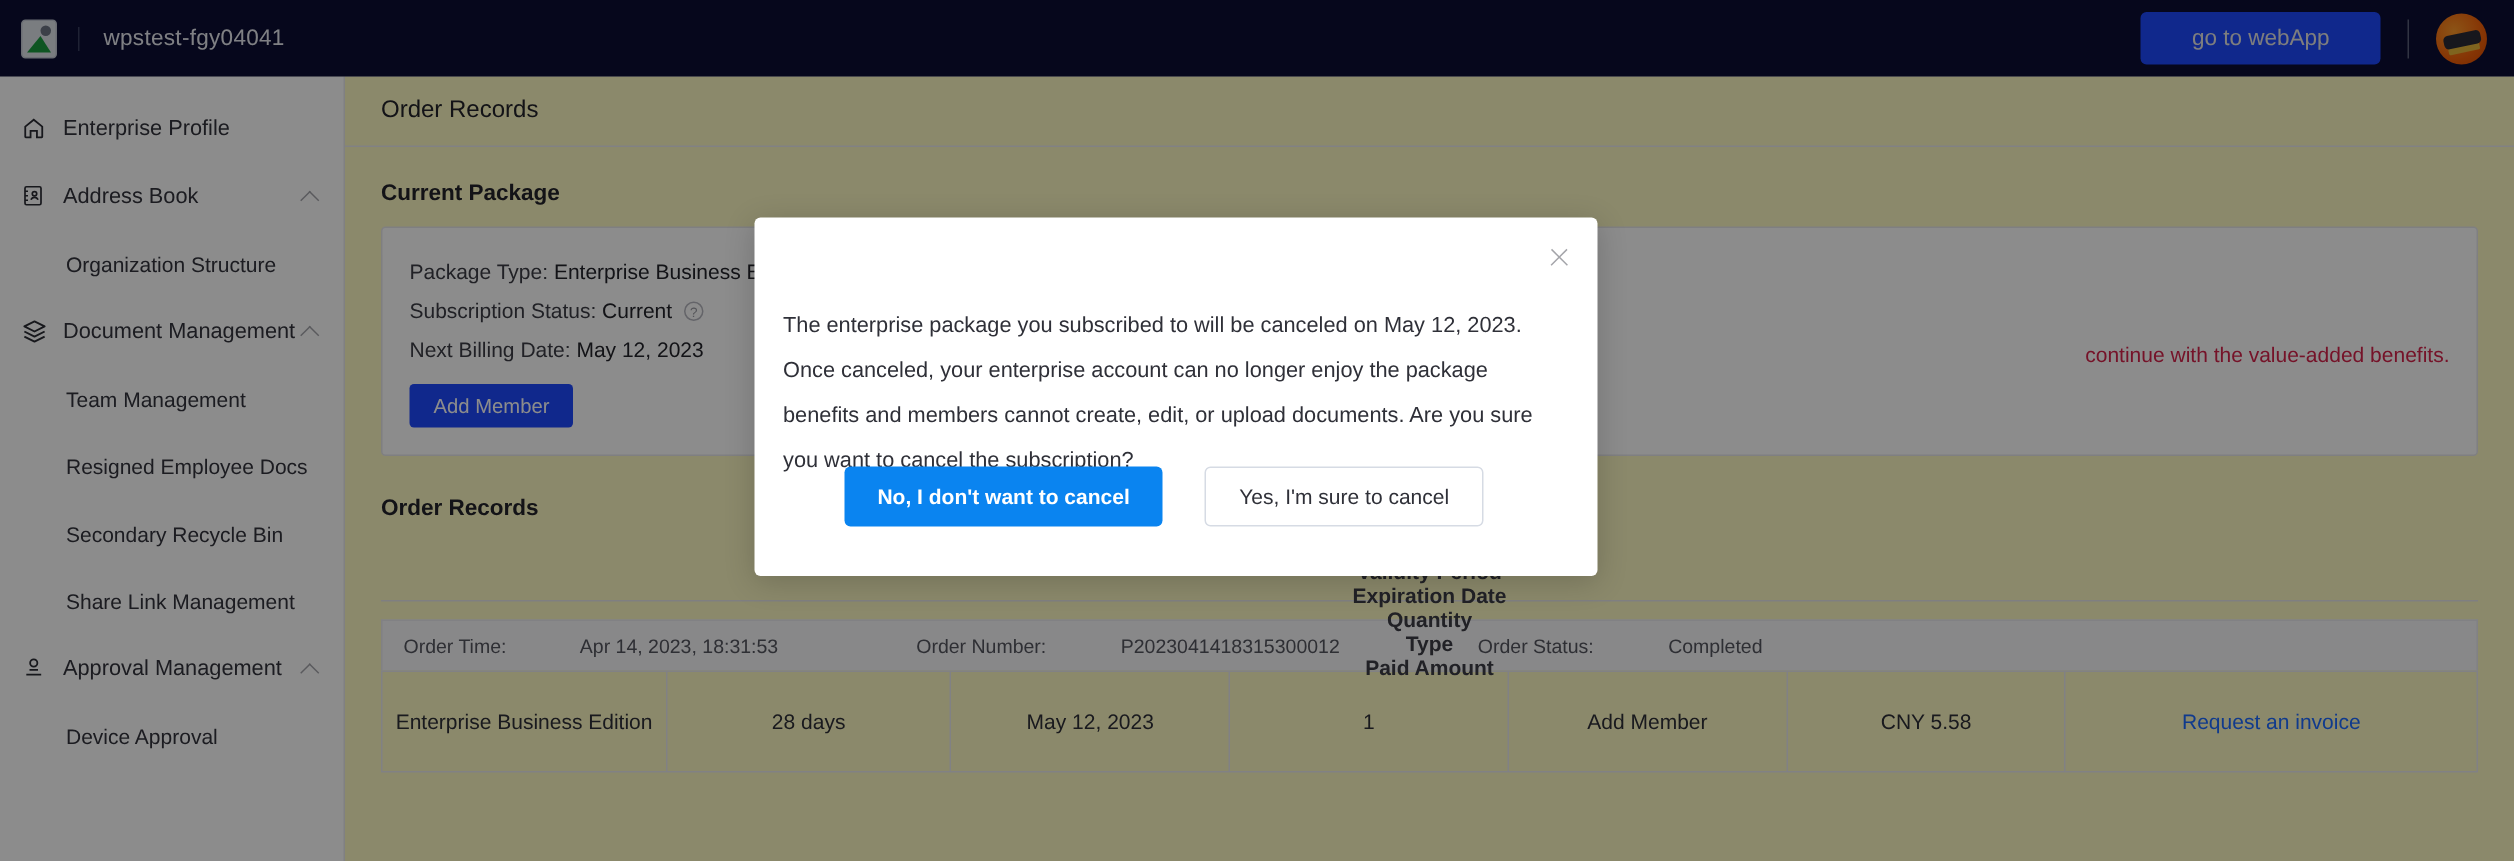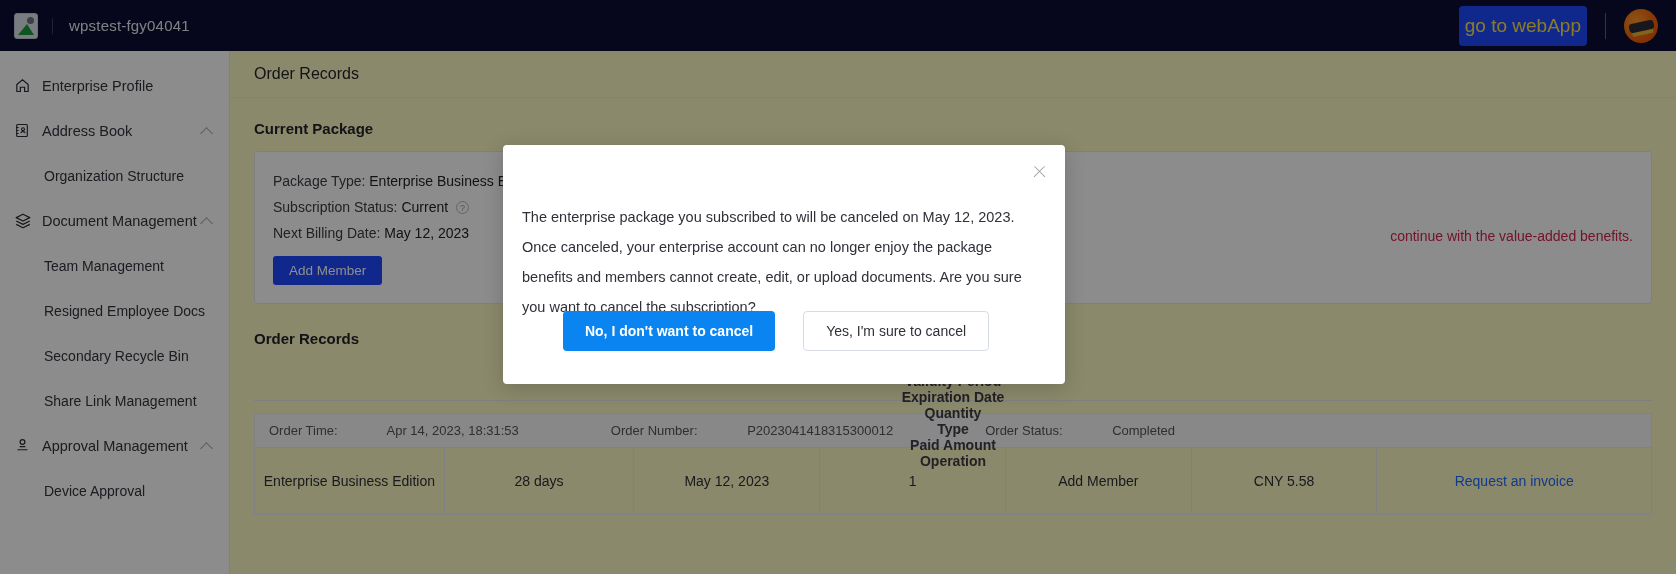--- a/index.html
+++ b/index.html
@@ -30,22 +30,22 @@
     border-bottom:11px solid #1a9c3f;
   }
   .logo:before{
     content:""; position:absolute; right:3px; top:3px; width:7px;height:7px;border-radius:50%;
     background:#6d7584;
   }
   .logo-div { width:1px; height:16px; background:#3a3f60; margin-right:16px;}
   .topbar-title { color:#e8eaf0; font-size:15px; letter-spacing:.2px; }
   .topbar-right { margin-left:auto; display:flex; align-items:center; padding-right:18px; }
   .webapp-btn {
-    background:#1e49ff; color:#fde047; font-size:19px;
-    border:none; border-radius:4px; padding:9px 6px; cursor:pointer;
+    background:#1e49ff; color:#e5e5e5; font-size:15px;
+    border:none; border-radius:4px; padding:9px 34px; cursor:pointer;
     font-family:"Liberation Sans", sans-serif;
   }
   .hdr-div { width:1px; height:26px; background:#5a5f7a; margin:0 18px; }
   .avatar {
     width:34px;height:34px;border-radius:50%;
     background: radial-gradient(circle at 35% 35%, #ff9a2a 0%, #f4620a 60%, #d94800 100%);
     position:relative; overflow:hidden;
   }
   .avatar:after{
     content:""; position:absolute; left:5px; top:13px; width:25px; height:9px;
@@ -274,21 +274,20 @@
     <div class="tbl-title">Order Records</div>
 
     <div class="tbl">
       <div class="tbl-head">
         <div class="th c1">Package Type</div>
         <div class="th c2">Validity Period</div>
         <div class="th c3">Expiration Date</div>
         <div class="th c4">Quantity</div>
         <div class="th c5">Type</div>
         <div class="th c6">Paid Amount</div>
-        <div class="th c7">Operation</div>
       </div>
 
       <div class="orderbar">
         <span>
           <span>Order Time:</span>
           <span>Apr 14, 2023, 18:31:53</span>
         </span>
         <span>
           <span>Order Number:</span>
           <span>P2023041418315300012</span>

